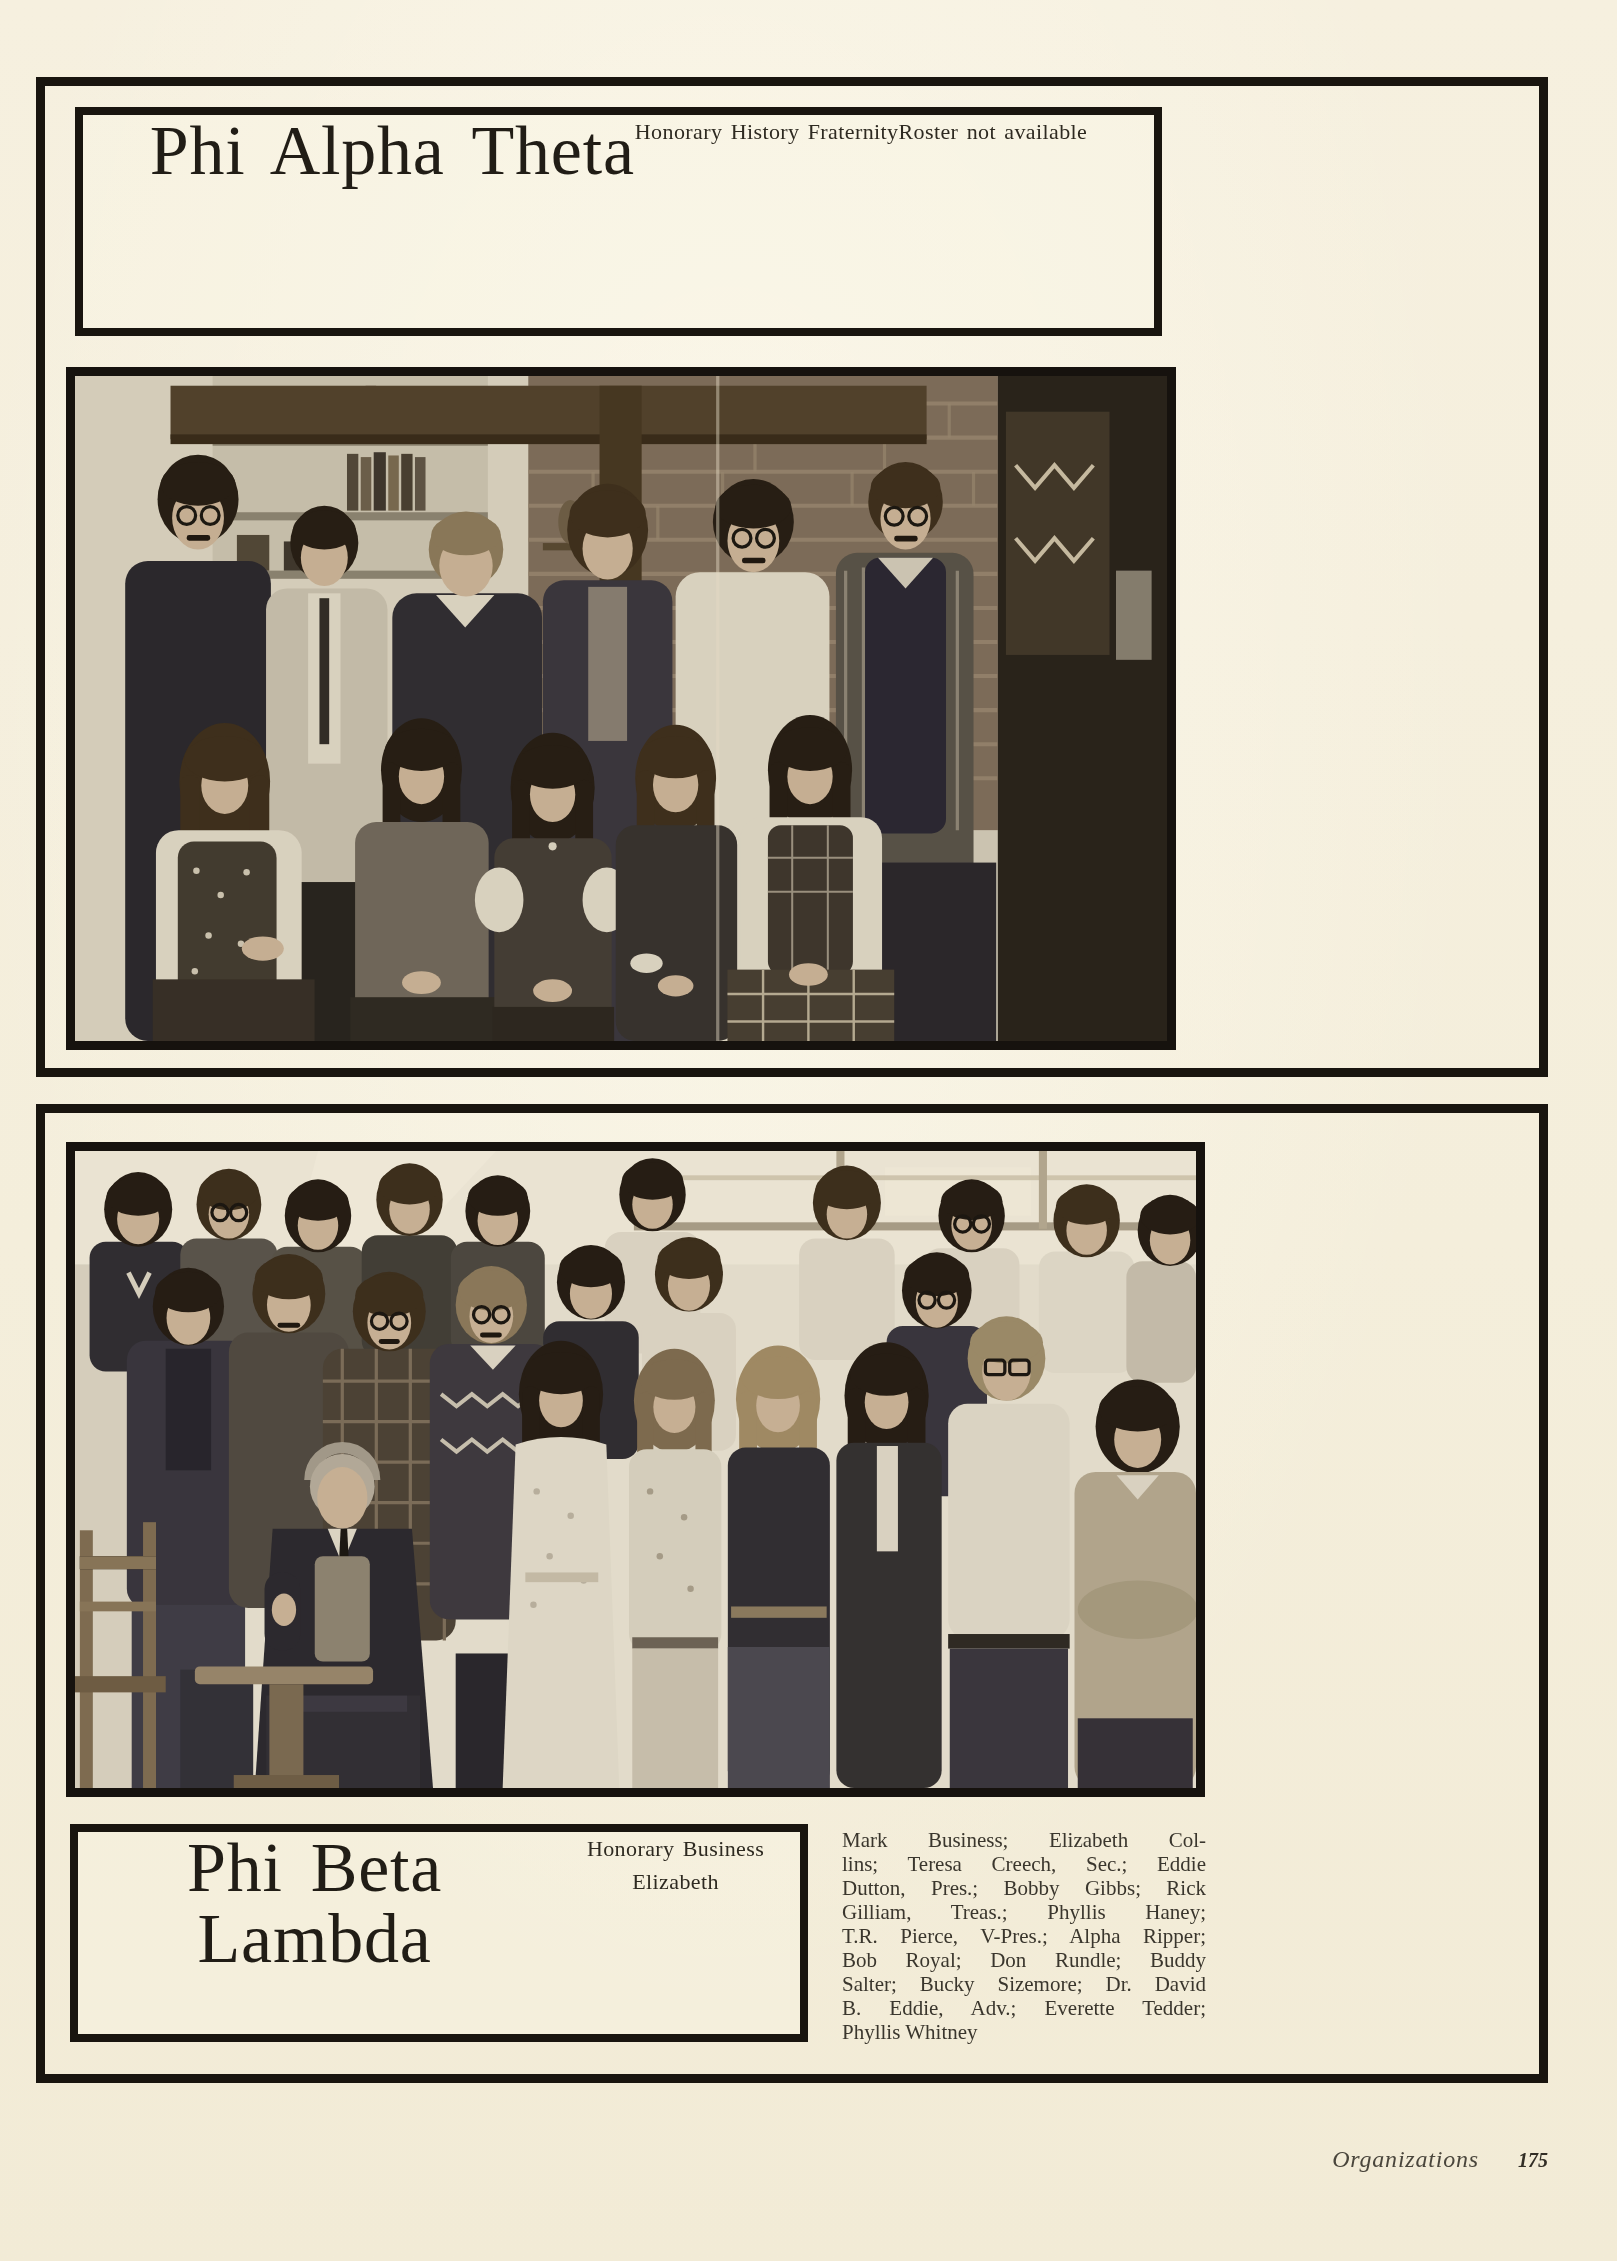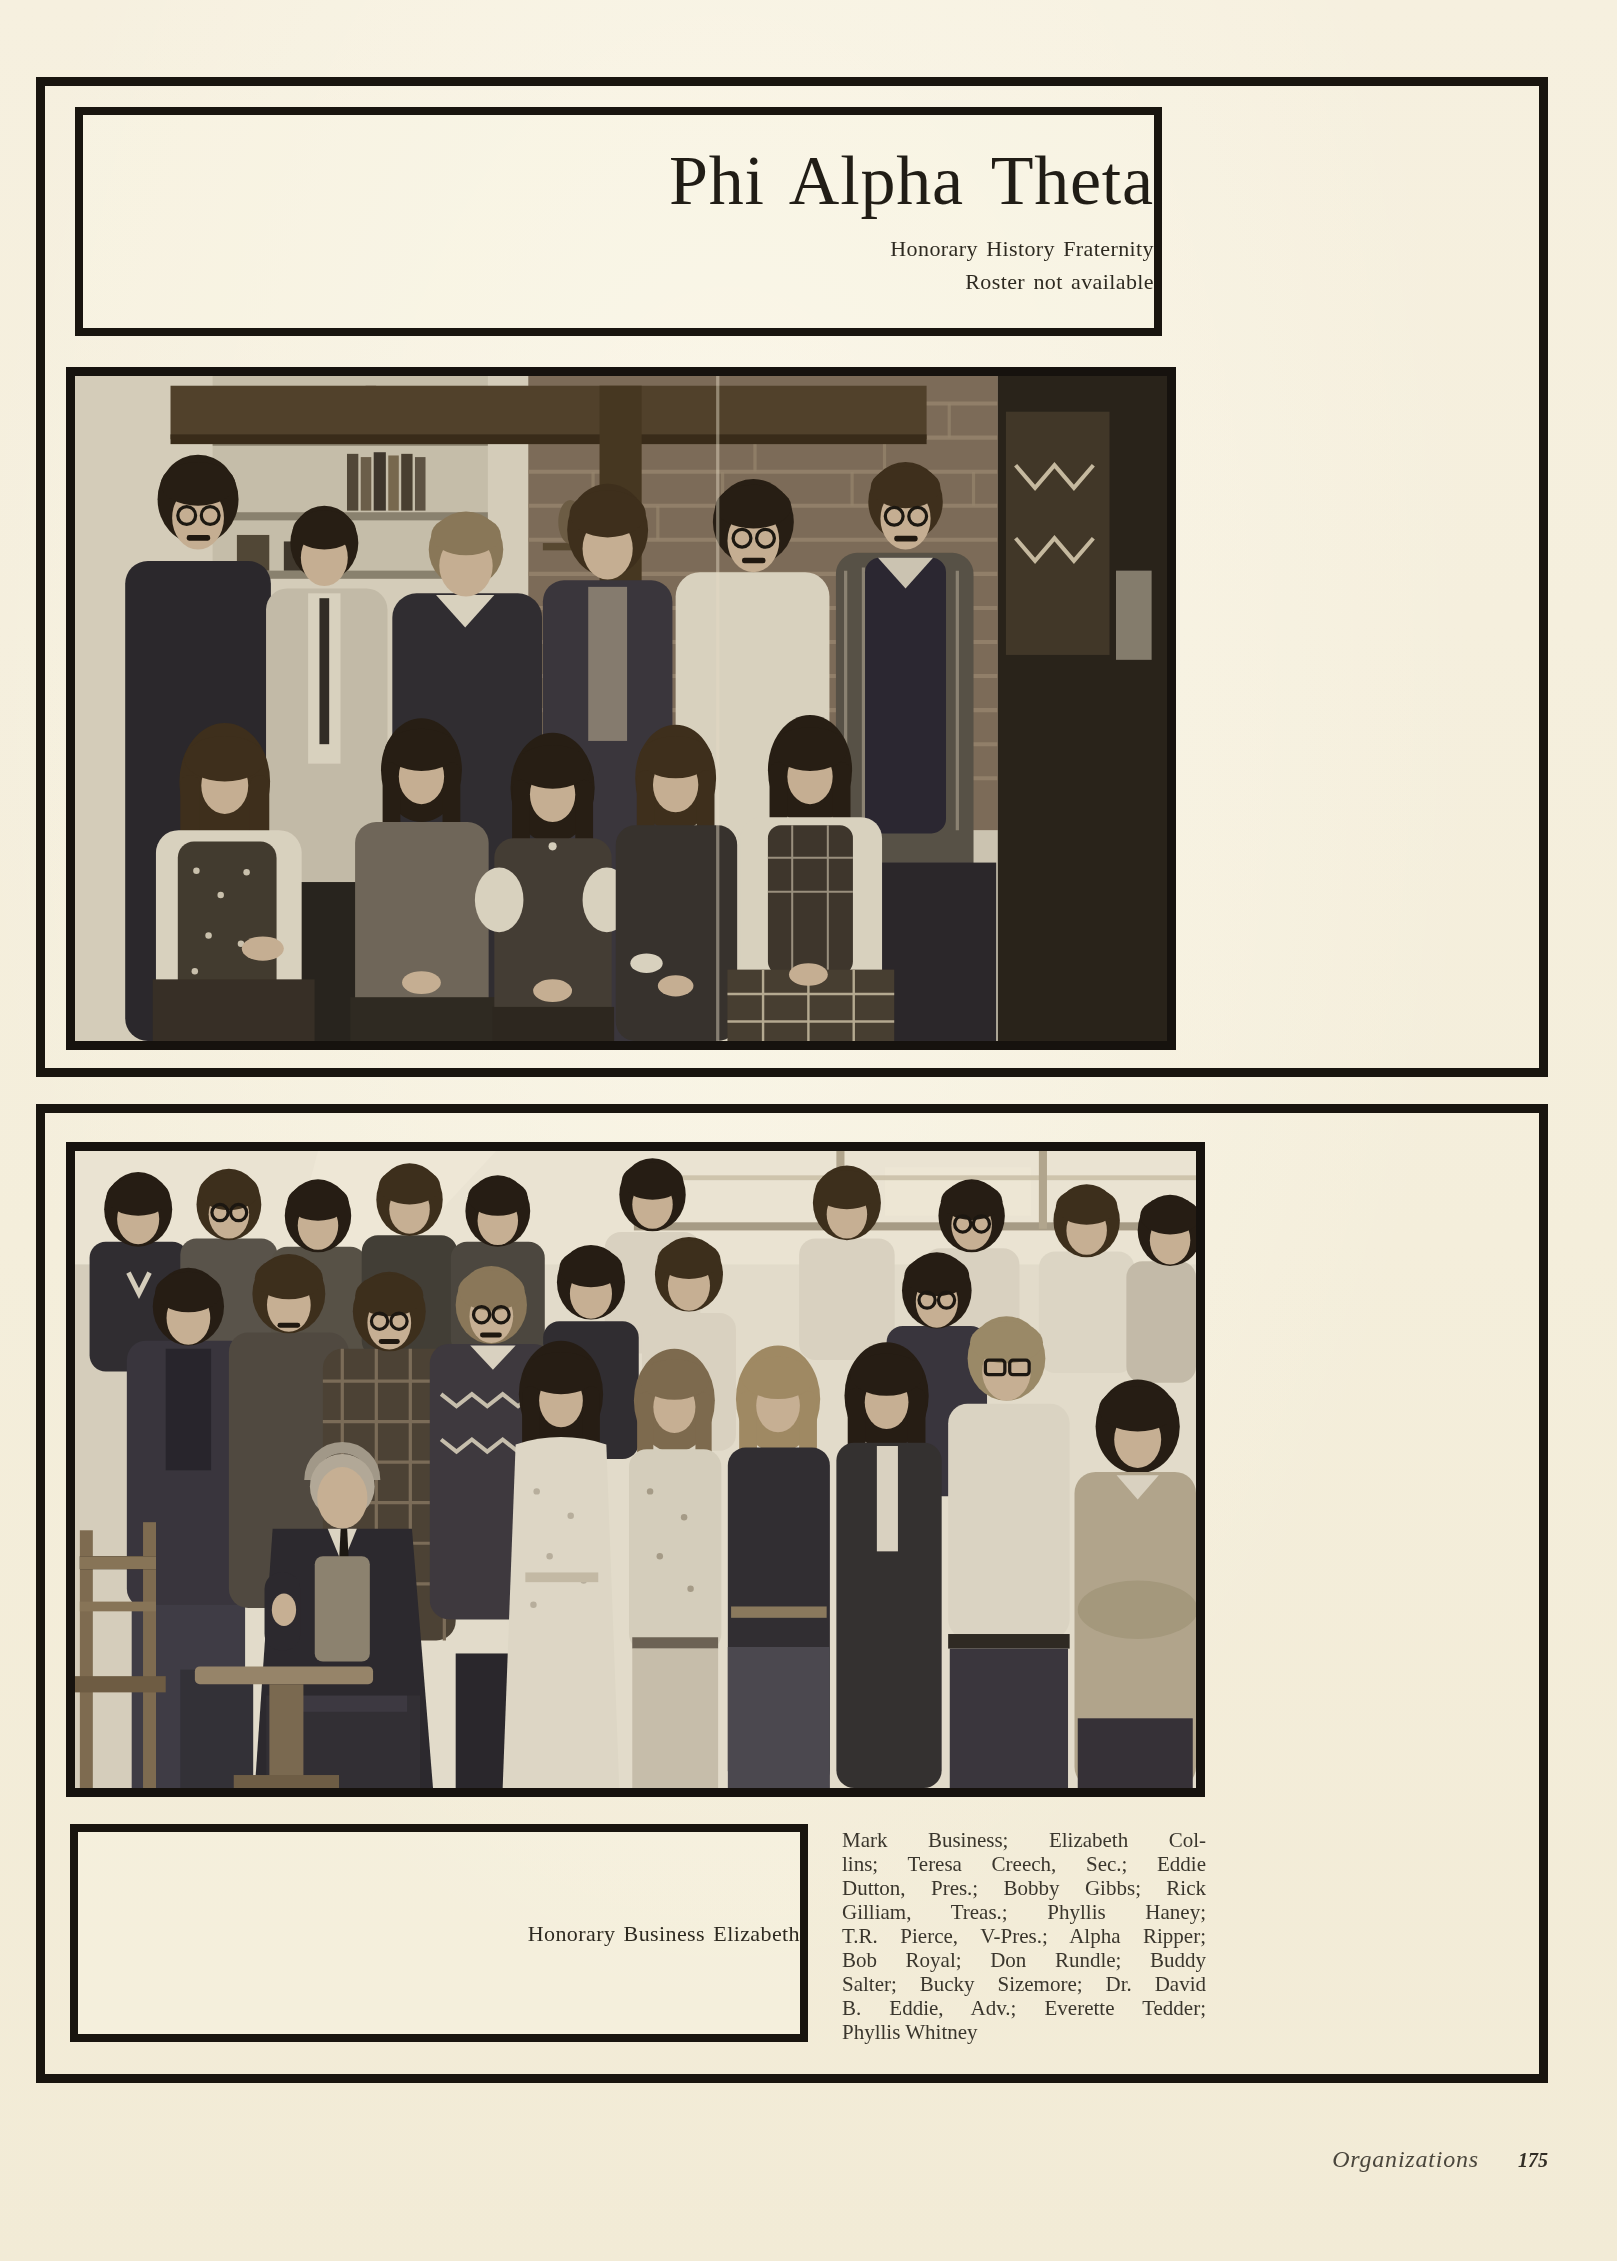--- a/index.html
+++ b/index.html
@@ -6,22 +6,22 @@
   *{box-sizing:border-box}
   html,body{margin:0;padding:0}
   body{background:#cfc8b6;font-family:"Liberation Serif",serif}
   #page{position:relative;width:1617px;height:2261px;margin:0 auto;overflow:hidden;color:#1b1712;
         background:#f5efde;
         background-image:radial-gradient(ellipse at 45% 30%, rgba(255,253,243,.55) 0%, rgba(255,253,243,0) 60%),
                          linear-gradient(180deg,#f6f0df 0%,#f4eedb 55%,#f2ebd6 100%);}
   .frame{position:absolute;border:9px solid #19150f}
   #sec1{left:36px;top:77px;width:1512px;height:1000px}
   #sec2{left:36px;top:1104px;width:1512px;height:979px}
-  .titlebox{position:absolute;border:8px solid #19150f;display:flex;flex-direction:column;
-            align-items:flex-end;justify-content:center;text-align:center;background:rgba(250,245,230,.35)}
+  .titlebox{position:absolute;border:8px solid #19150f;display:flex;
+            align-items:flex-start;justify-content:center;text-align:center;background:rgba(250,245,230,.35)}
   #tbox1{left:30px;top:21px;width:1087px;height:229px}
   #tbox2{left:25px;top:711px;width:738px;height:218px}
   .org-title{font-size:70px;line-height:1.02;color:#211d16;word-spacing:9.7px;letter-spacing:0.8px}
   .org-sub{font-size:22px;line-height:33px;color:#2e2a21;letter-spacing:0.4px;word-spacing:2.4px}
   #tbox1 .org-title{margin-bottom:16px}
   #tbox2 .org-title{margin-bottom:21px}
   .photo{position:absolute;border:9.7px solid #16120e;background:#cfc8b6}
   #photo1{left:21px;top:281px;width:1110px;height:683px}
   #photo2{left:21px;top:29px;width:1139px;height:655px}
   .photo svg{display:block;width:100%;height:100%}
@@ -422,20 +422,21 @@
         <g>
           <rect x="148" y="636" width="220" height="22" rx="6" fill="#97856a"></rect>
           <rect x="240" y="658" width="42" height="128" fill="#7a6950"></rect>
           <rect x="196" y="770" width="130" height="16" fill="#6d5c44"></rect>
         </g>
         <rect width="1384" height="786" fill="#8a7356" opacity="0.045"></rect>
       </svg>
     </div>
 
     <div class="titlebox" id="tbox2">
+      <div class="org-title">Phi Beta Lambda</div>
       <div class="org-sub">Honorary Business Elizabeth</div>
     </div>
 
     <div id="roster">
       <div class="rline">Mark Business; Elizabeth Col-</div>
       <div class="rline">lins; Teresa Creech, Sec.; Eddie</div>
       <div class="rline">Dutton, Pres.; Bobby Gibbs; Rick</div>
       <div class="rline">Gilliam, Treas.; Phyllis Haney;</div>
       <div class="rline">T.R. Pierce, V-Pres.; Alpha Ripper;</div>
       <div class="rline">Bob Royal; Don Rundle; Buddy</div>

